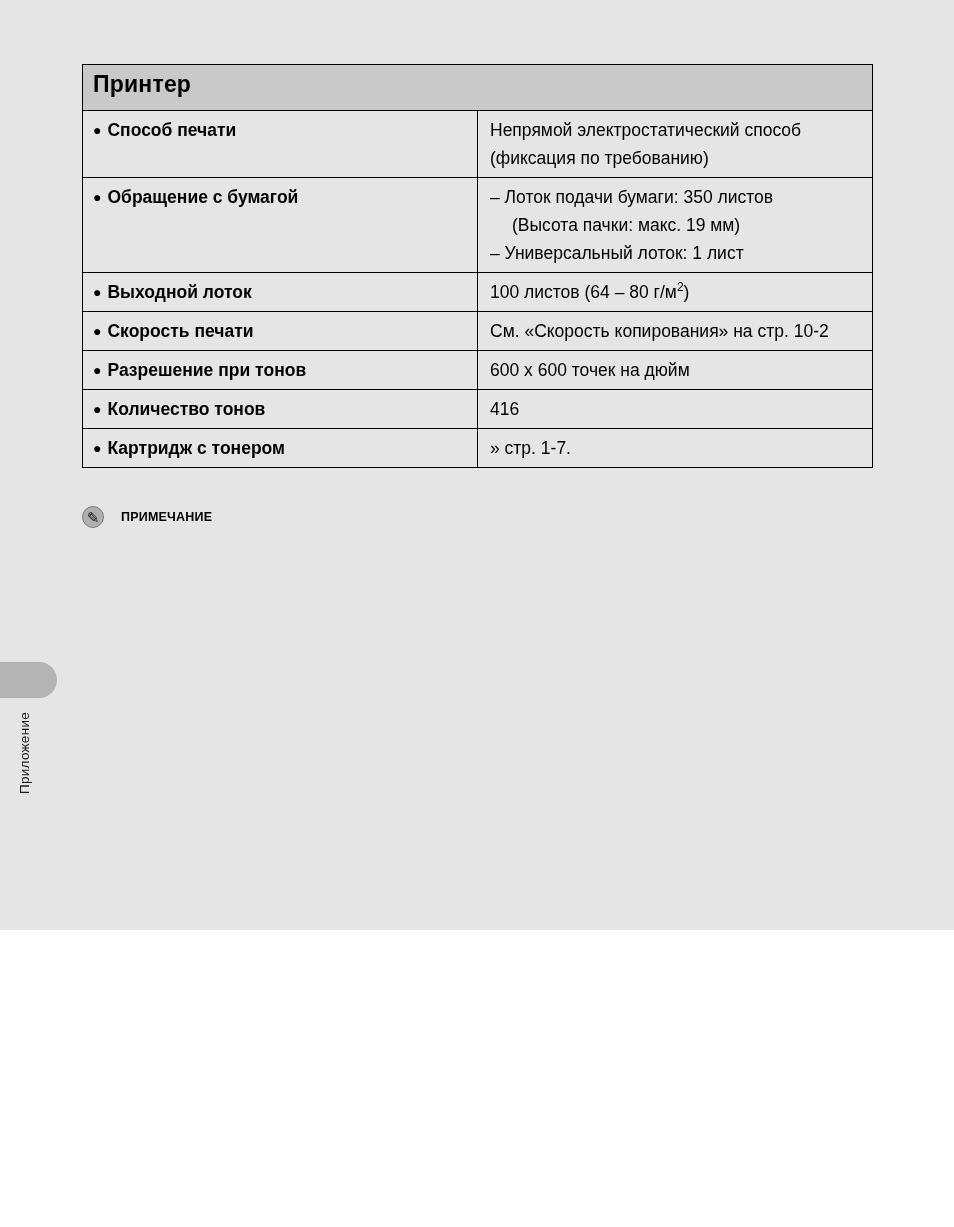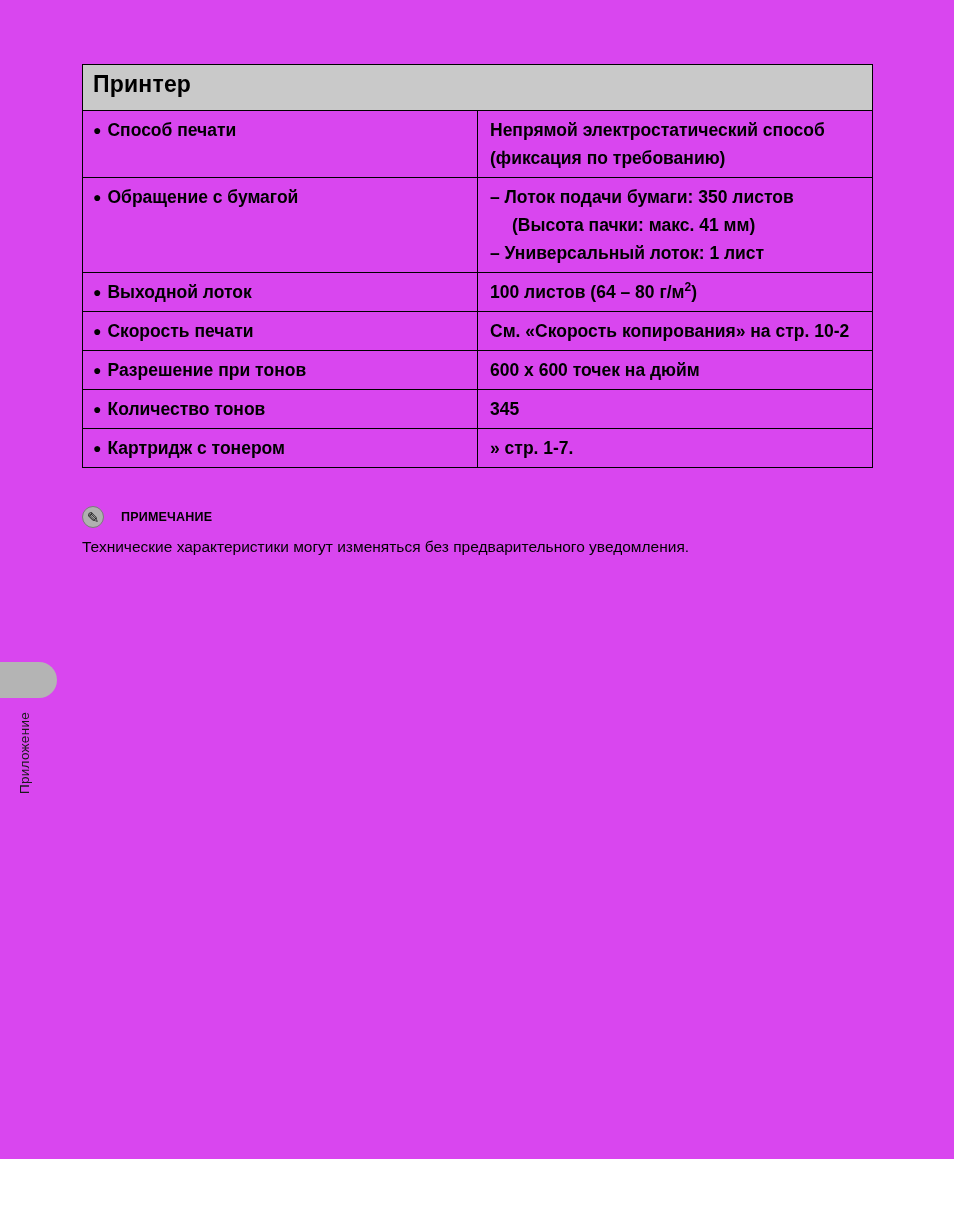--- a/index.html
+++ b/index.html
@@ -4,22 +4,22 @@
 <style>
   * { margin: 0; padding: 0; box-sizing: border-box; }
   html, body { background: #ffffff; }
   body {
     font-family: "Liberation Sans", "DejaVu Sans", sans-serif;
     color: #000000;
   }
   .page {
     position: relative;
     width: 954px;
-    height: 1159px;
-    background: #d946ef;
+    height: 930px;
+    background: #e5e5e5;
     overflow: hidden;
   }
 
   
   table.spec-table {
     position: absolute;
     left: 82px;
     top: 64px;
     width: 791px;
     border-collapse: collapse;
@@ -44,21 +44,20 @@
     width: 268px;
     font-weight: bold;
     font-size: 17.5px;
     padding: 5px 8px 5px 10px;
     line-height: 28px;
   }
   td.value-cell {
     font-size: 17.5px;
     padding: 5px 10px 5px 12px;
     line-height: 28px;
-    font-weight: bold;
   }
   .label-wrap {
     display: flex;
     align-items: flex-start;
   }
   .bullet {
     flex: 0 0 auto;
     font-size: 14px;
     line-height: 28px;
     margin-right: 6px;
@@ -164,21 +163,21 @@
       </tr>
       <tr>
         <td class="label-cell">
           <div class="label-wrap">
             <span class="bullet">●</span>
             <span>Обращение с бумагой</span>
           </div>
         </td>
         <td class="value-cell">
           <div class="value-line">– Лоток подачи бумаги: 350 листов</div>
-          <div class="value-line indent">(Высота пачки: макс. 41 мм)</div>
+          <div class="value-line indent">(Высота пачки: макс. 19 мм)</div>
           <div class="value-line">– Универсальный лоток: 1 лист</div>
         </td>
       </tr>
       <tr>
         <td class="label-cell">
           <div class="label-wrap">
             <span class="bullet">●</span>
             <span>Выходной лоток</span>
           </div>
         </td>
@@ -202,40 +201,39 @@
         </td>
         <td class="value-cell">600 x 600 точек на дюйм</td>
       </tr>
       <tr>
         <td class="label-cell">
           <div class="label-wrap">
             <span class="bullet">●</span>
             <span>Количество тонов</span>
           </div>
         </td>
-        <td class="value-cell">345</td>
+        <td class="value-cell">416</td>
       </tr>
       <tr>
         <td class="label-cell">
           <div class="label-wrap">
             <span class="bullet">●</span>
             <span>Картридж с тонером</span>
           </div>
         </td>
         <td class="value-cell">» стр. 1-7.</td>
       </tr>
     </tbody>
   </table>
 
   <div class="note">
     <div class="note-head">
       <span class="note-icon">✎</span>
       <span class="note-label">ПРИМЕЧАНИЕ</span>
     </div>
-    <div class="note-text">Технические характеристики могут изменяться без предварительного уведомления.</div>
   </div>
 
   <div class="sidebar-tab"></div>
   <div class="sidebar-label">Приложение</div>
 
   <div class="footer-rule"></div>
   <div class="page-number">10-3</div>
 
 </div>
 

